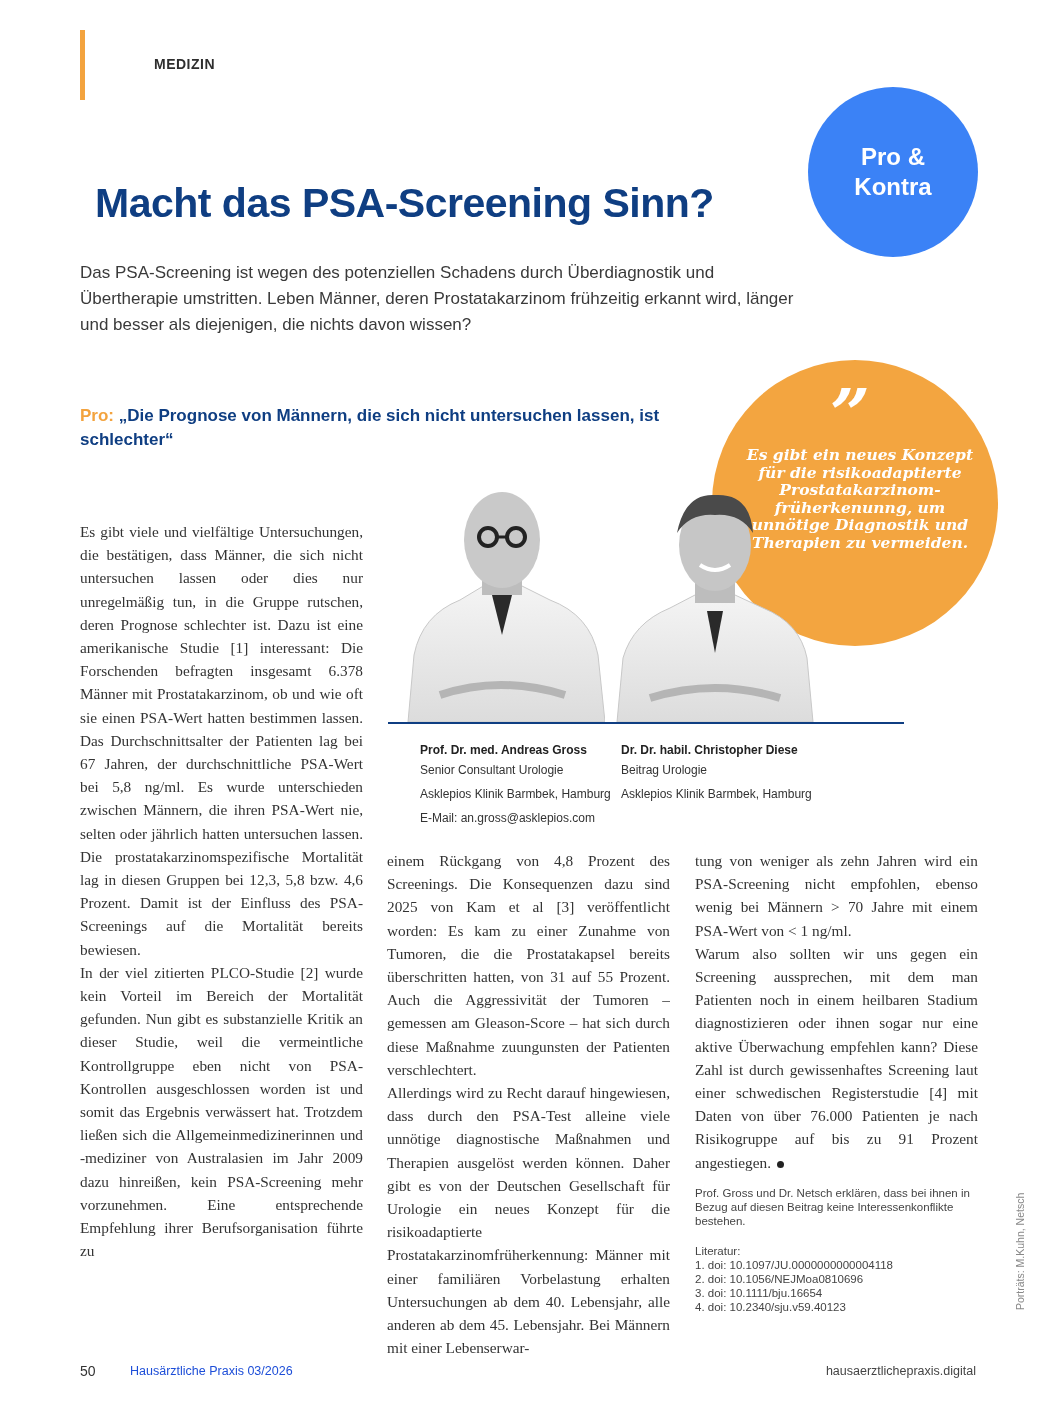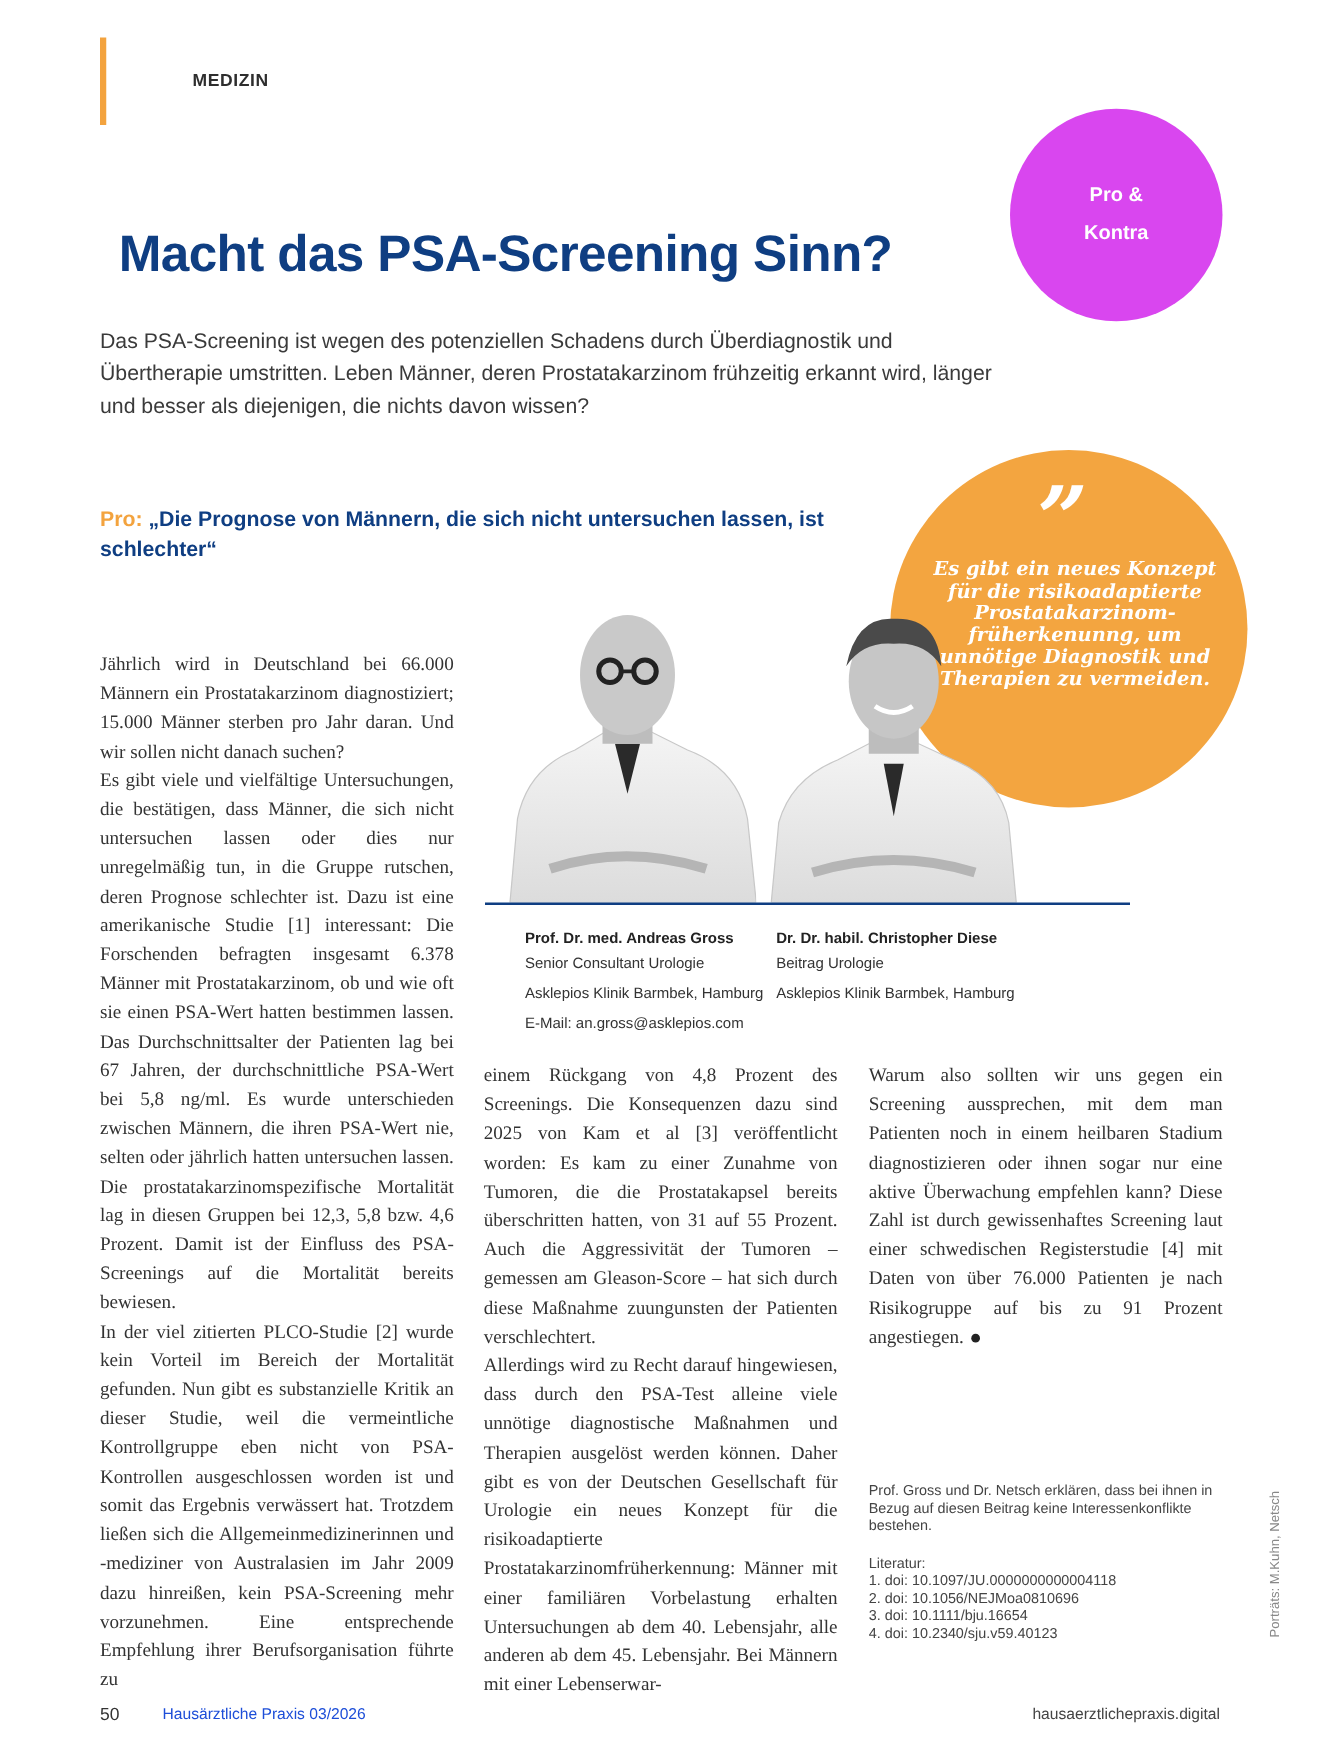--- a/index.html
+++ b/index.html
@@ -1,21 +1,21 @@
 <!DOCTYPE html>
 <html><head>
 <meta charset="utf-8">
 <style>
   html, body { margin:0; padding:0; background:#ffffff; }
   body { width:1058px; height:1411px; position:relative; overflow:hidden; font-family:"Liberation Sans", sans-serif; color:#333; }
   .abs { position:absolute; }
   .section-bar { left:80px; top:30px; width:5px; height:70px; background:#f3a33e; }
   .section-label { left:110px; top:56px; font-size:14px; font-weight:bold; color:#2e2e2e; letter-spacing:0.5px;margin-left:44px; }
   .title { left:80px; top:165px; font-size:41px; font-weight:bold; color:#0f3e82; letter-spacing:-0.5px; white-space:nowrap; }
-  .badge { left:808px; top:87px; width:170px; height:170px; border-radius:50%; background:#d946ef; color:#fff; display:flex; align-items:center; justify-content:center; text-align:center; font-size:16px; font-weight:bold; line-height:30px; }
+  .badge { left:808px; top:87px; width:170px; height:170px; border-radius:50%; background:#3b82f6; color:#fff; display:flex; align-items:center; justify-content:center; text-align:center; font-size:24px; font-weight:bold; line-height:30px; }
   .lead { left:80px; top:260px; width:720px; font-size:17px; line-height:26px; color:#3a3a3a; }
   .pro-head { left:80px; top:404px; width:600px; font-size:17px; font-weight:bold; line-height:24px; color:#0f3e82; }
   .pro-head .pro-label { color:#f3a33e; }
   .quote-circle { left:712px; top:360px; width:286px; height:286px; border-radius:50%; background:#f3a540; }
   .quote-mark { left:830px; top:380px; font-family:"DejaVu Serif", serif; font-style:italic; font-weight:bold; font-size:70px; color:#fff; line-height:70px; }
   .quote-text { left:735px; top:446px; width:250px; text-align:center; font-family:"DejaVu Serif", serif; font-style:italic; font-weight:bold; font-size:15.5px; line-height:17.5px; color:#fff; }
   .col { font-family:"Liberation Serif", serif; font-size:15.3px; line-height:23.2px; color:#333; text-align:justify; }
   .col p { margin:0; }
   .col1 { left:80px; top:520px; width:283px; }
   .col2 { left:387px; top:849px; width:283px; }
@@ -105,31 +105,31 @@
   <div>E-Mail: an.gross@asklepios.com</div>
 </div>
 <div class="abs author author2">
   <div class="name">Dr. Dr. habil. Christopher Diese</div>
   <div>Beitrag Urologie</div>
   <div class="gap"></div>
   <div>Asklepios Klinik Barmbek, Hamburg</div>
 </div>
 
 <div class="abs col col1">
-  <p>Jährlich wird in Deutschland bei 66.000 Männern ein Prostatakarzinom diagnostiziert; 15.000 Männer sterben pro Jahr daran. Und wir sollen nicht danach suchen?</p>
   <p>Es gibt viele und vielfältige Untersuchungen, die bestätigen, dass Männer, die sich nicht untersuchen lassen oder dies nur unregelmäßig tun, in die Gruppe rutschen, deren Prognose schlechter ist. Dazu ist eine amerikanische Studie [1] interessant: Die Forschenden befragten insgesamt 6.378 Männer mit Prostatakarzinom, ob und wie oft sie einen PSA-Wert hatten bestimmen lassen. Das Durchschnittsalter der Patienten lag bei 67 Jahren, der durchschnittliche PSA-Wert bei 5,8 ng/ml. Es wurde unterschieden zwischen Männern, die ihren PSA-Wert nie, selten oder jährlich hatten untersuchen lassen. Die prostatakarzinomspezifische Mortalität lag in diesen Gruppen bei 12,3, 5,8 bzw. 4,6 Prozent. Damit ist der Einfluss des PSA-Screenings auf die Mortalität bereits bewiesen.</p>
   <p>In der viel zitierten PLCO-Studie [2] wurde kein Vorteil im Bereich der Mortalität gefunden. Nun gibt es substanzielle Kritik an dieser Studie, weil die vermeintliche Kontrollgruppe eben nicht von PSA-Kontrollen ausgeschlossen worden ist und somit das Ergebnis verwässert hat. Trotzdem ließen sich die Allgemeinmedizinerinnen und -mediziner von Australasien im Jahr 2009 dazu hinreißen, kein PSA-Screening mehr vorzunehmen. Eine entsprechende Empfehlung ihrer Berufsorganisation führte zu</p>
 </div>
 
 <div class="abs col col2">
   <p>einem Rückgang von 4,8 Prozent des Screenings. Die Konsequenzen dazu sind 2025 von Kam et al [3] veröffentlicht worden: Es kam zu einer Zunahme von Tumoren, die die Prostatakapsel bereits überschritten hatten, von 31 auf 55 Prozent. Auch die Aggressivität der Tumoren – gemessen am Gleason-Score – hat sich durch diese Maßnahme zuungunsten der Patienten verschlechtert.</p>
   <p>Allerdings wird zu Recht darauf hingewiesen, dass durch den PSA-Test alleine viele unnötige diagnostische Maßnahmen und Therapien ausgelöst werden können. Daher gibt es von der Deutschen Gesellschaft für Urologie ein neues Konzept für die risikoadaptierte Prostatakarzinomfrüherkennung: Männer mit einer familiären Vorbelastung erhalten Untersuchungen ab dem 40. Lebensjahr, alle anderen ab dem 45. Lebensjahr. Bei Männern mit einer Lebenserwar-</p>
 </div>
 
 <div class="abs col col3">
+  <p>tung von weniger als zehn Jahren wird ein PSA-Screening nicht empfohlen, ebenso wenig bei Männern &gt; 70 Jahre mit einem PSA-Wert von &lt; 1 ng/ml.</p>
   <p><span>Warum also sollten wir uns gegen ein Screening aussprechen, mit dem man Patienten noch in einem heilbaren Stadium diagnostizieren oder ihnen sogar nur eine aktive Überwachung empfehlen kann? Diese Zahl ist durch gewissenhaftes Screening laut einer schwedischen Registerstudie [4] mit Daten von über 76.000 Patienten je nach Risikogruppe auf bis zu 91 Prozent angestiegen.</span><span class="bullet"></span></p>
 </div>
 
 <div class="abs disclosure">Prof. Gross und Dr. Netsch erklären, dass bei ihnen in Bezug auf diesen Beitrag keine Interessenkonflikte bestehen.</div>
 
 <div class="abs refs">
   <div>Literatur:</div>
   <div>1. doi: 10.1097/JU.0000000000004118</div>
   <div>2. doi: 10.1056/NEJMoa0810696</div>
   <div>3. doi: 10.1111/bju.16654</div>

